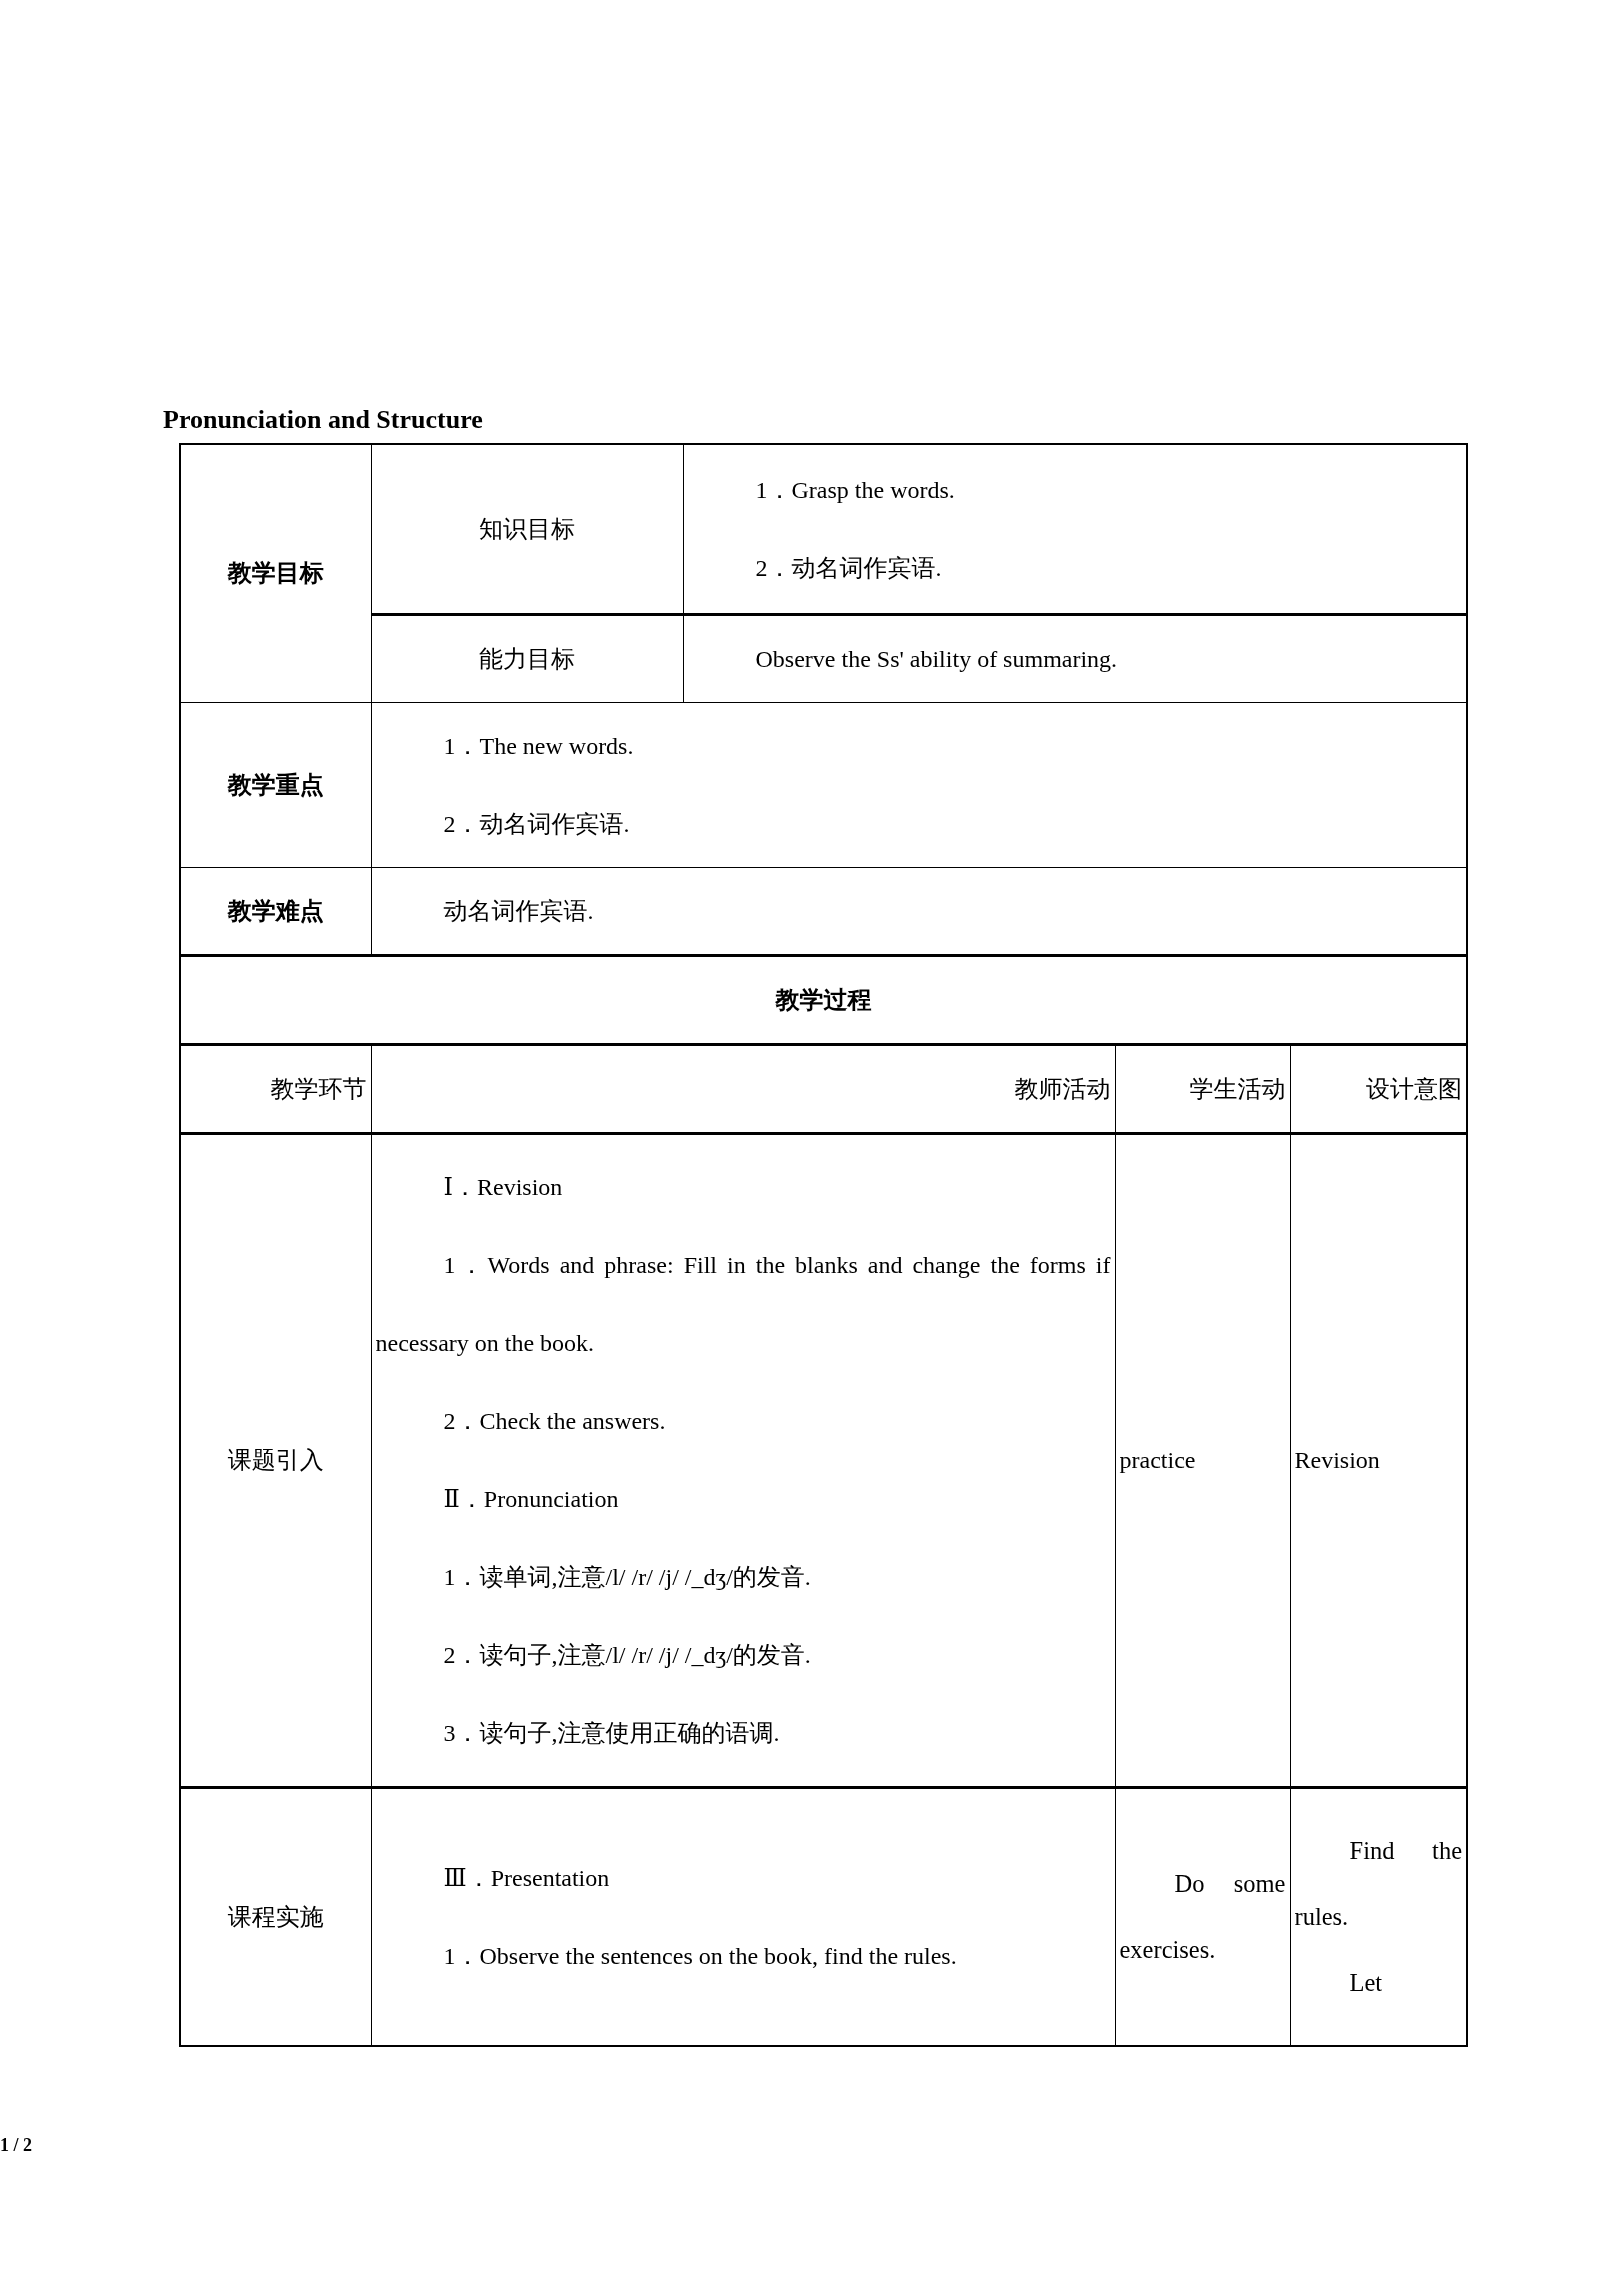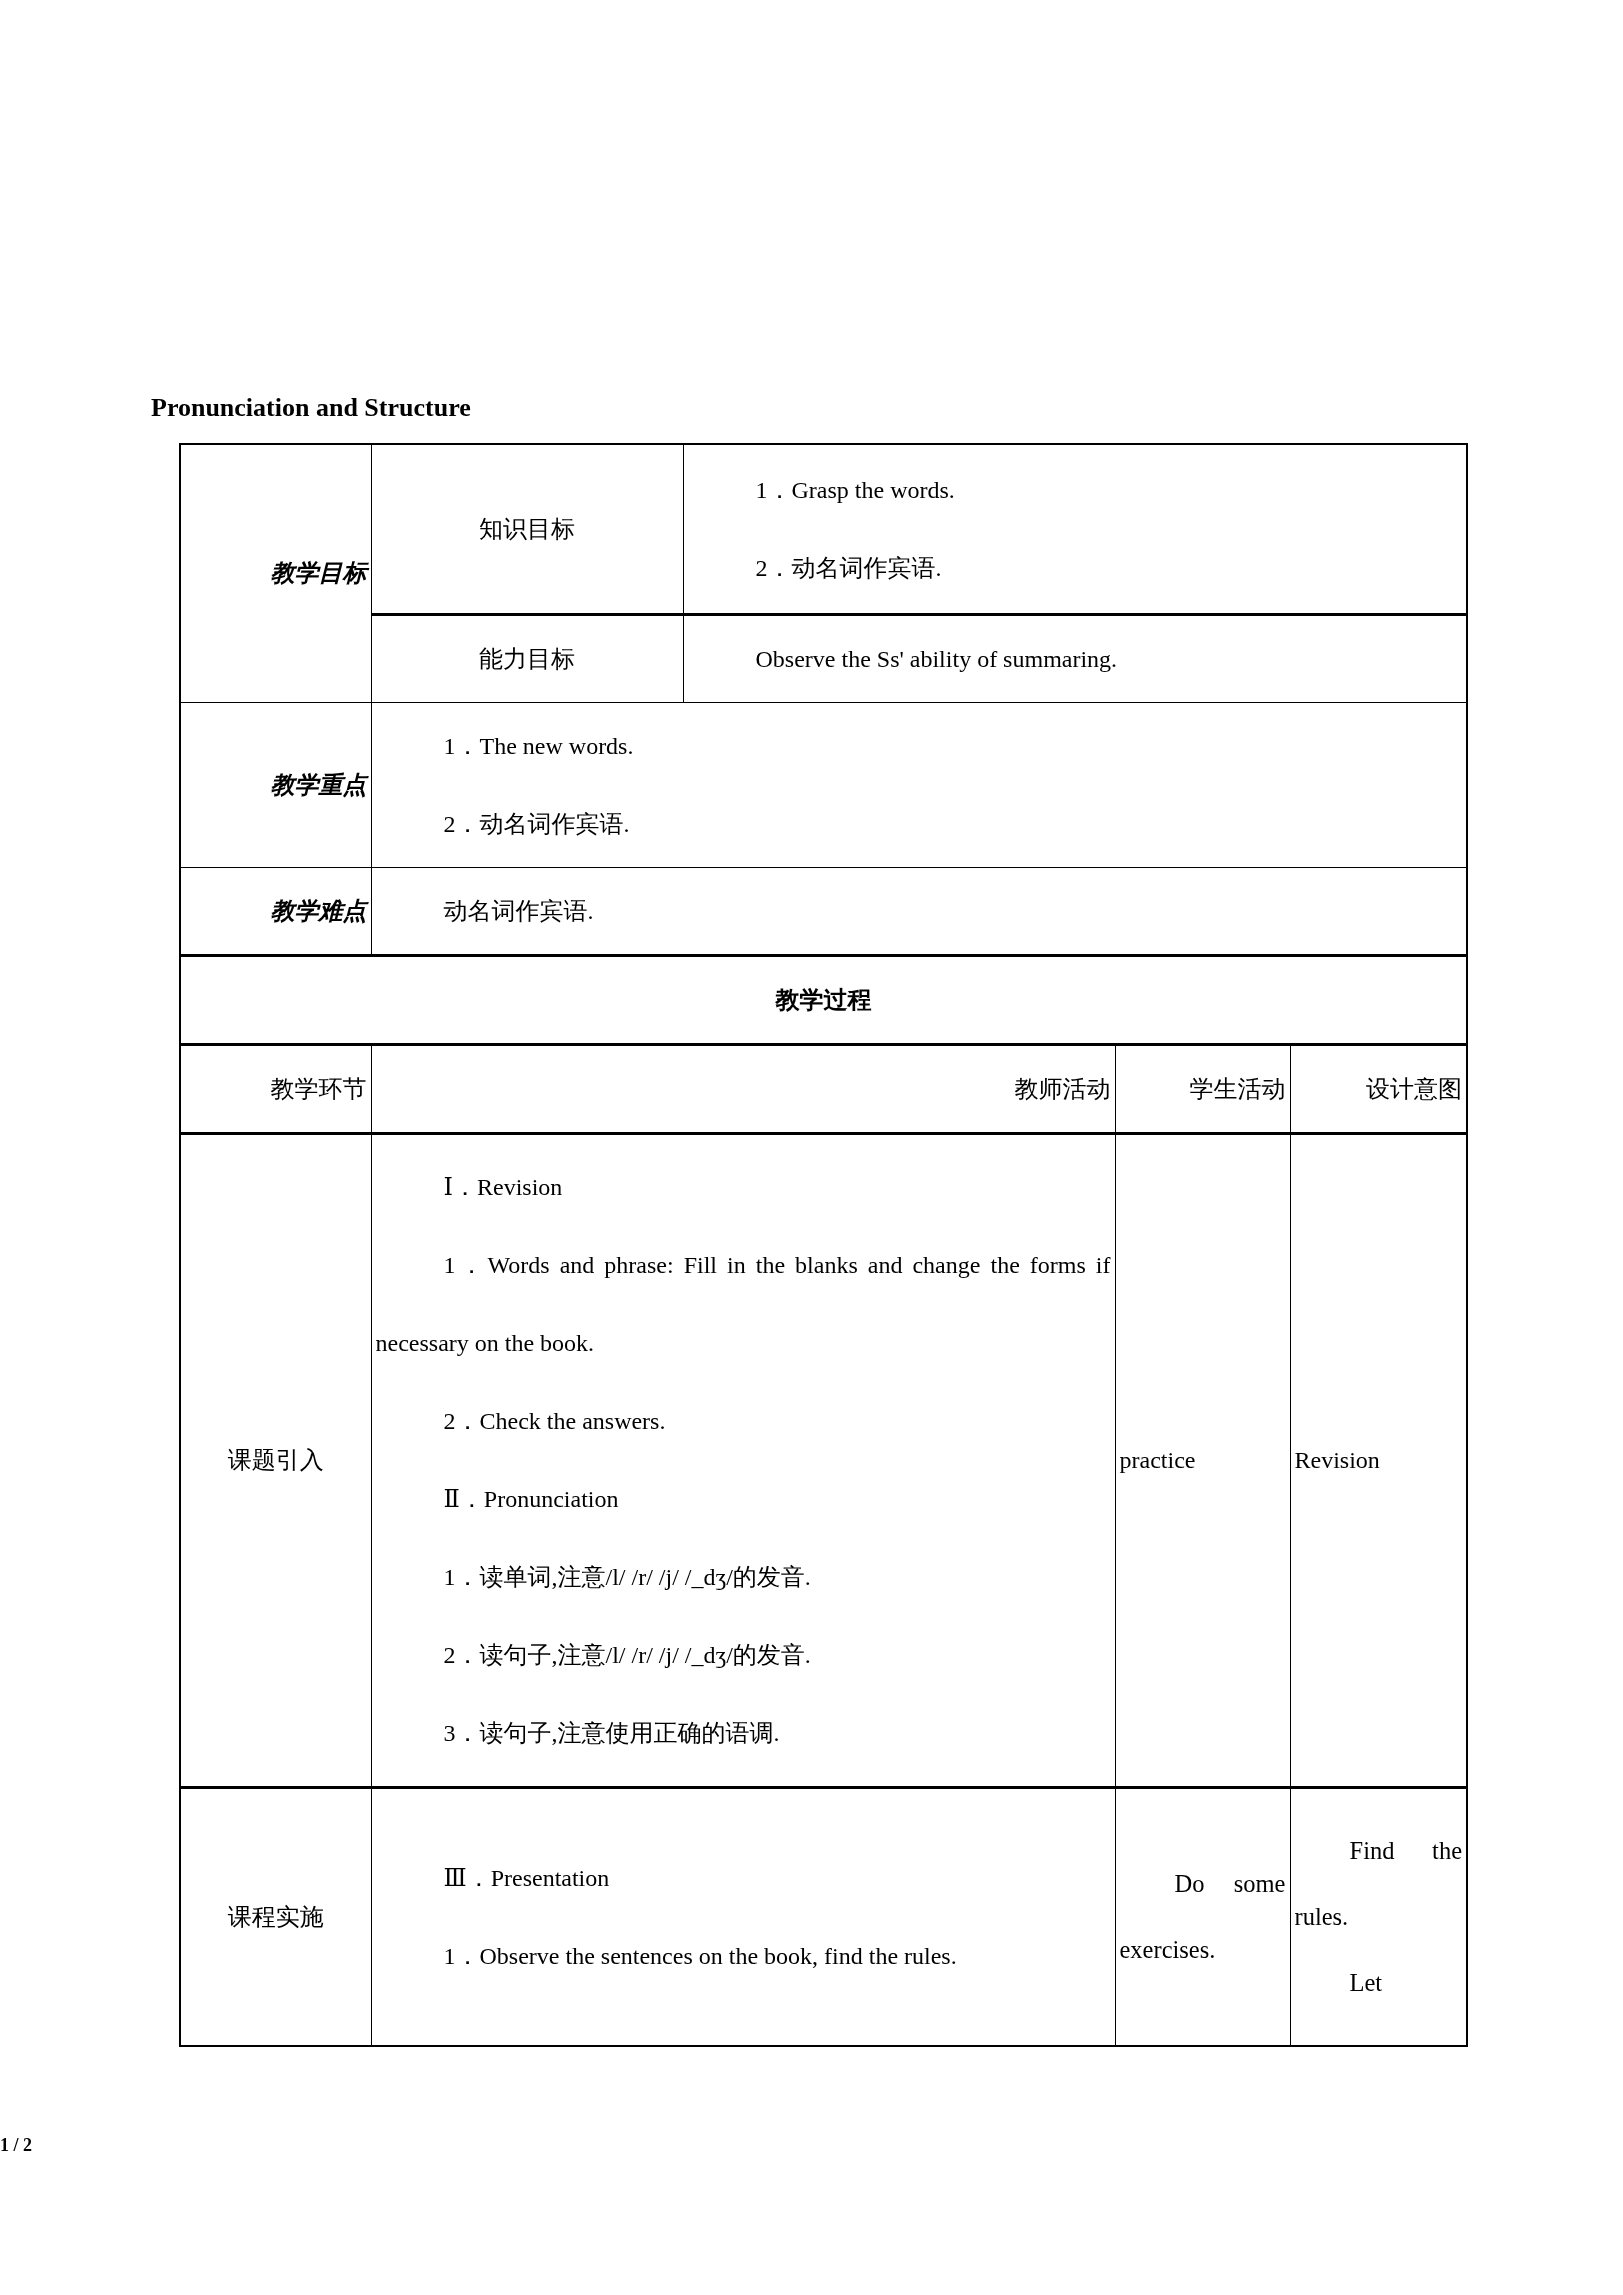--- a/index.html
+++ b/index.html
@@ -26,45 +26,44 @@
     font-weight: 700;
     margin: 0;
     letter-spacing: 0.7px;
   }
   .section-heading {
     position: absolute;
     top: 393px;
     left: 151px;
     font-size: 26px;
     font-weight: 700;
-    margin: 0;
+    margin: 12px;
   }
   table.lesson {
     position: absolute;
     left: 179px;
     top: 443px;
     width: 1286px;
     border-collapse: collapse;
     table-layout: fixed;
     border: 2px solid #000;
   }
   table.lesson td {
     border: 1.4px solid #000;
     padding: 4px;
     vertical-align: middle;
     font-size: 24px;
     overflow: hidden;
   }
   .bb-thick { border-bottom-width: 3.4px !important; }
 
   .label-cell {
-    text-align: right;
+    text-align: center;
     font-weight: 700;
     font-size: 28px;
-    font-style: italic;
   }
   .sub-label {
     text-align: center;
     font-weight: 400;
     font-size: 24.5px;
   }
   .stage-cell {
     text-align: center;
     font-weight: 400;
     font-size: 24.5px;

